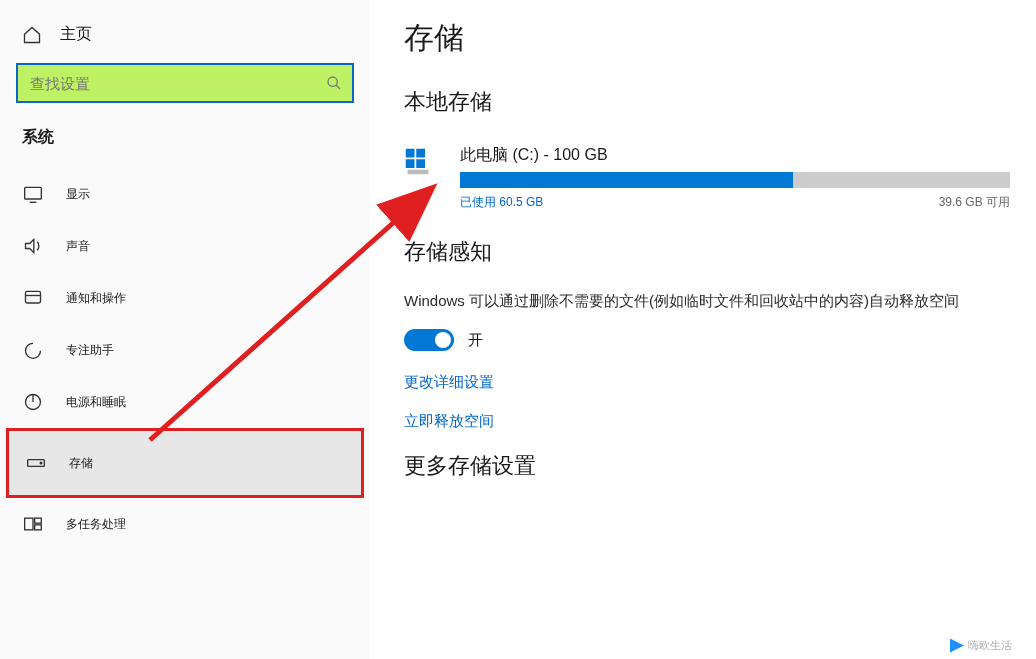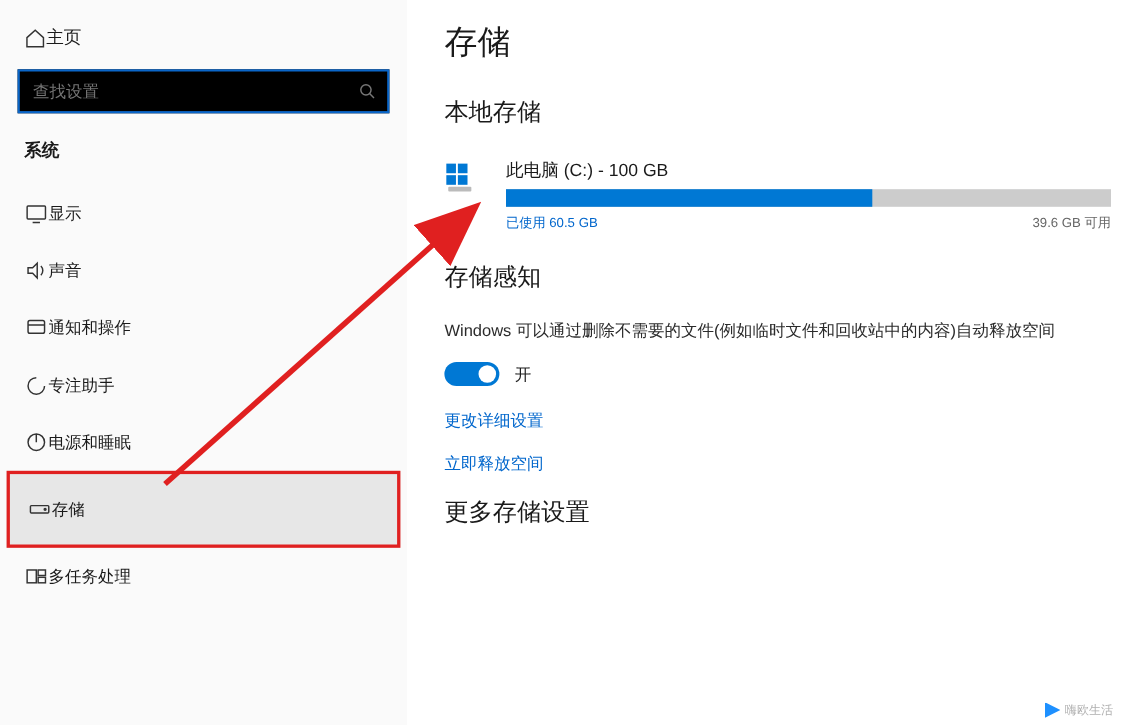--- a/index.html
+++ b/index.html
@@ -15,52 +15,53 @@
   }
   .layout { display: flex; height: 100%; }
   .sidebar {
     width: 370px;
     padding: 18px 0 0 0;
     background: #fafafa;
   }
   .home-row {
     display: flex;
     align-items: flex-end;
-    gap: 0;
+    gap: 18px;
     padding: 6px 22px 18px 22px;
   }
   .home-row span.label { font-size: 16px; }
   .search-box {
     margin: 0 16px 24px 16px;
     height: 40px;
     border: 2px solid #0a66c9;
     display: flex;
     align-items: center;
     padding: 0 10px 0 12px;
-    background: #000000;
+    background: #bef264;
   }
   .search-box input {
     flex: 1;
     border: none;
     outline: none;
     font-size: 15px;
     color: #666;
     background: transparent;
   }
   .search-box .icon { color: #666; font-size: 15px; }
   .section-title {
     font-size: 16px;
     font-weight: 600;
     padding: 0 22px 20px 22px;
   }
   .nav-item {
     display: flex;
     align-items: center;
+    gap: 22px;
     padding: 16px 22px;
-    font-size: 15px;
+    font-size: 12px;
     cursor: pointer;
     position: relative;
   }
   .nav-item .icon { width: 22px; display: flex; justify-content: center; color: #2b2b2b; }
   .nav-item.highlighted {
     border: 3px solid #e02020;
     background: #e7e7e7;
     margin: 0 6px;
     padding: 22px 16px;
   }

